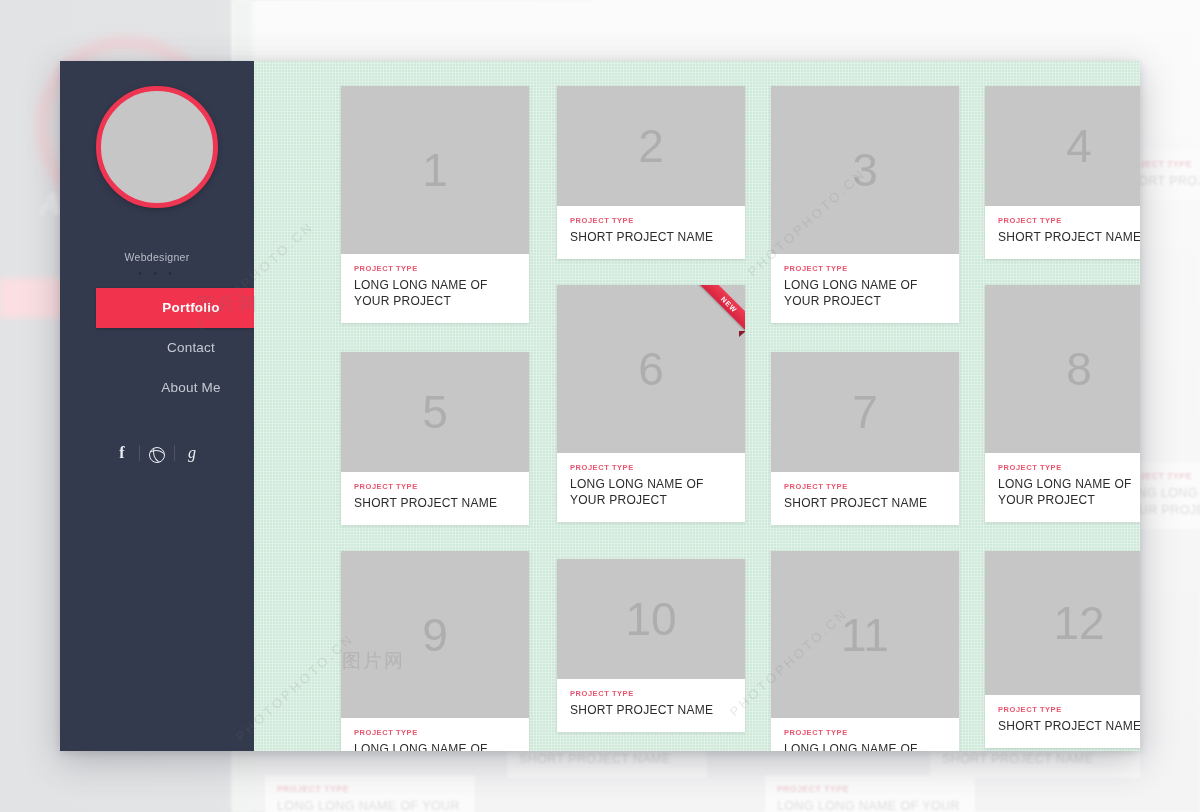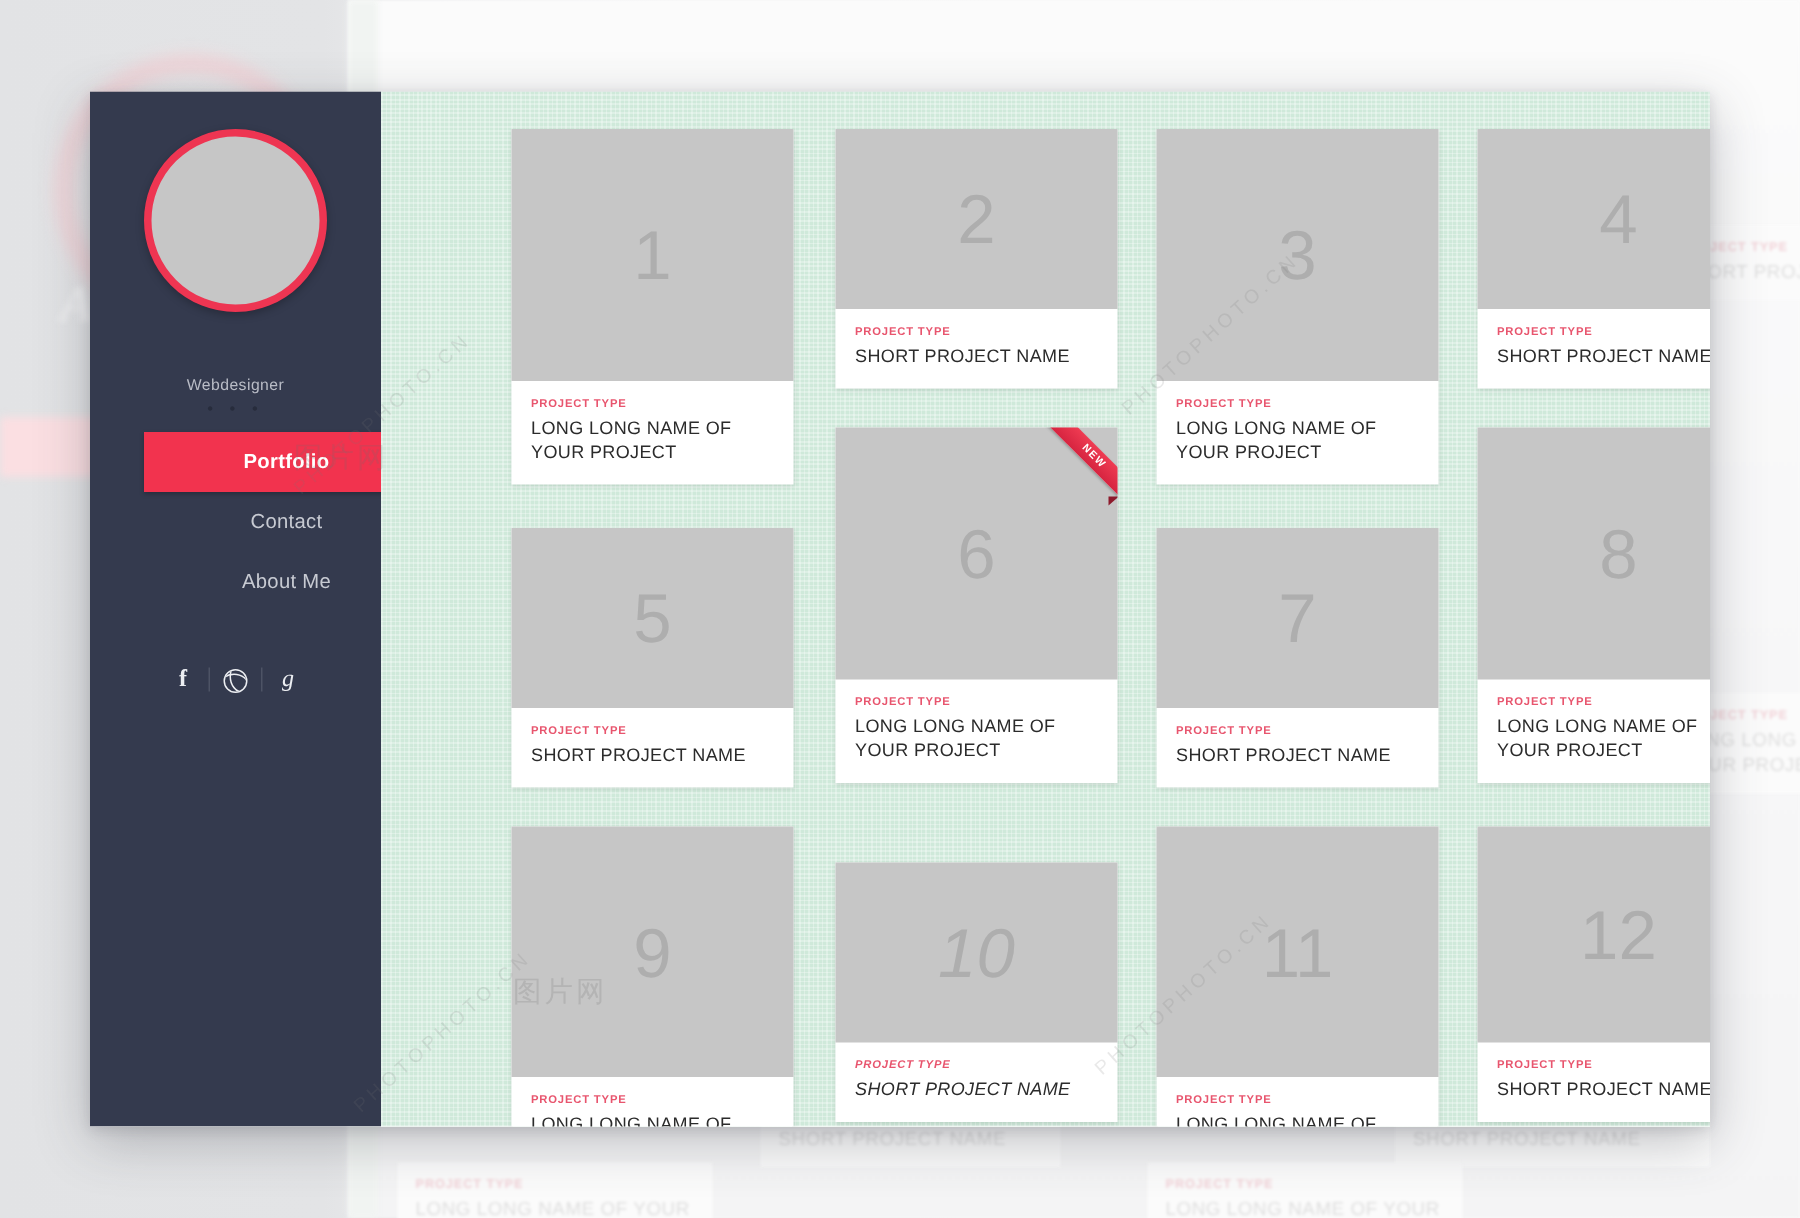--- a/index.html
+++ b/index.html
@@ -279,21 +279,21 @@
         <div class="ribbon">
           <span>NEW</span>
         </div>
       </div>
       <div class="cap">
         <div class="cap-type">PROJECT TYPE</div>
         <div class="cap-name">LONG LONG NAME OF YOUR PROJECT</div>
       </div>
     </article>
 
-    <article class="card" style="left:303px;top:514px;font-style:italic;">
+    <article class="card" style="left:303px;top:498px;">
       <div class="thumb" style="height:120px;">
         <span class="thumb-num">10</span>
       </div>
       <div class="cap">
         <div class="cap-type">PROJECT TYPE</div>
         <div class="cap-name">SHORT PROJECT NAME</div>
       </div>
     </article>
 
     <article class="card" style="left:517px;top:25px;">

